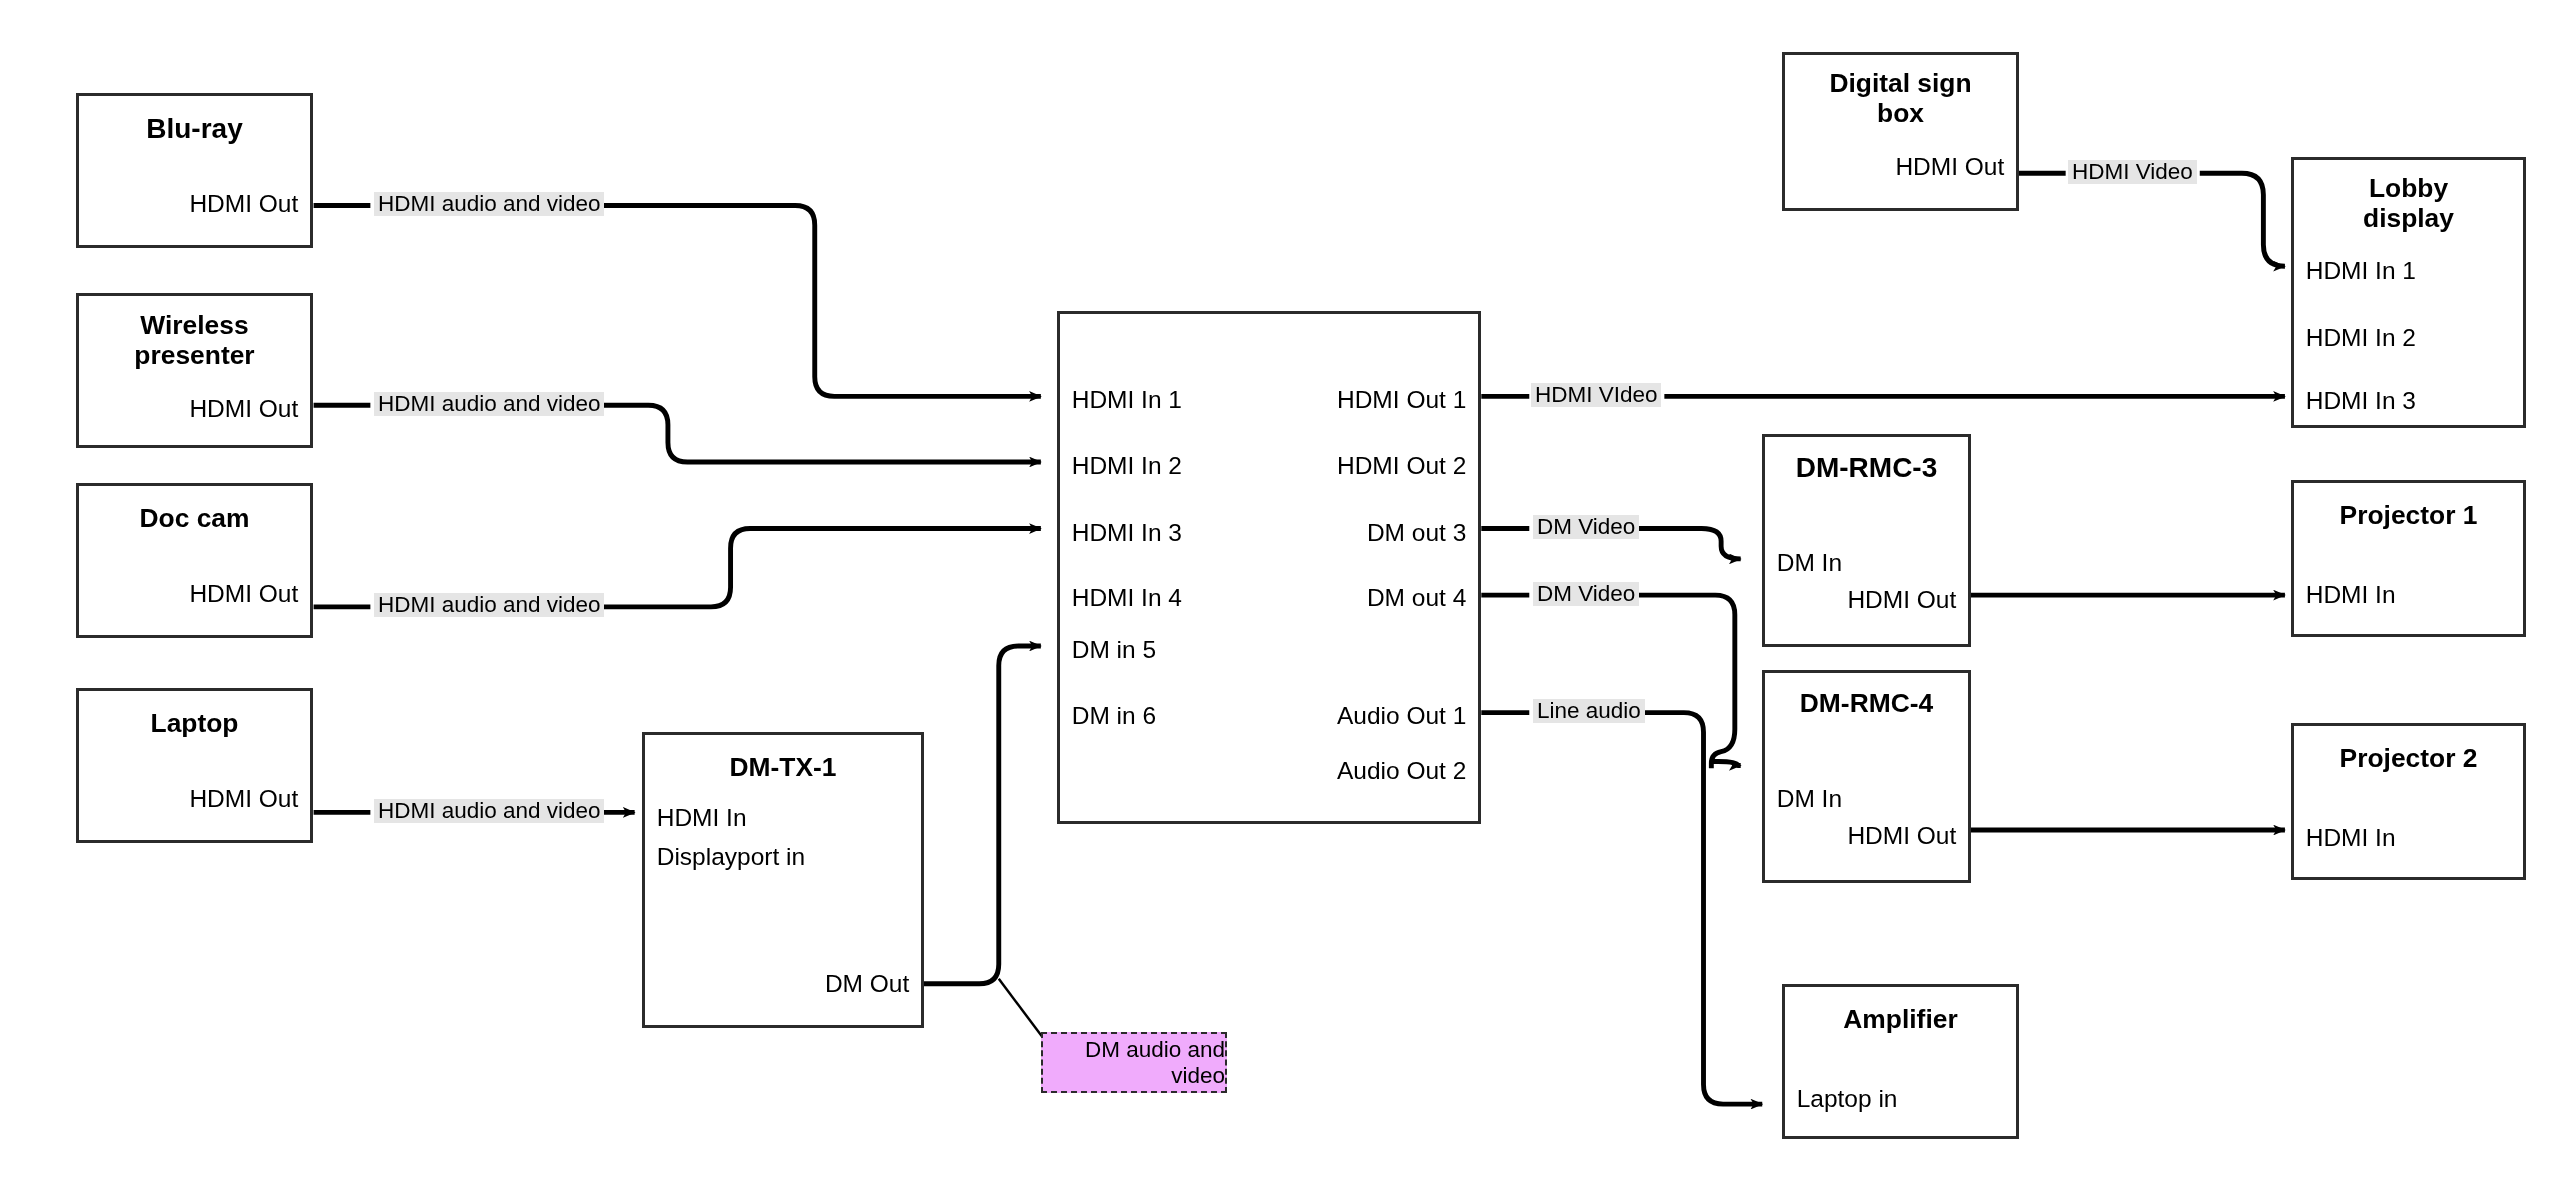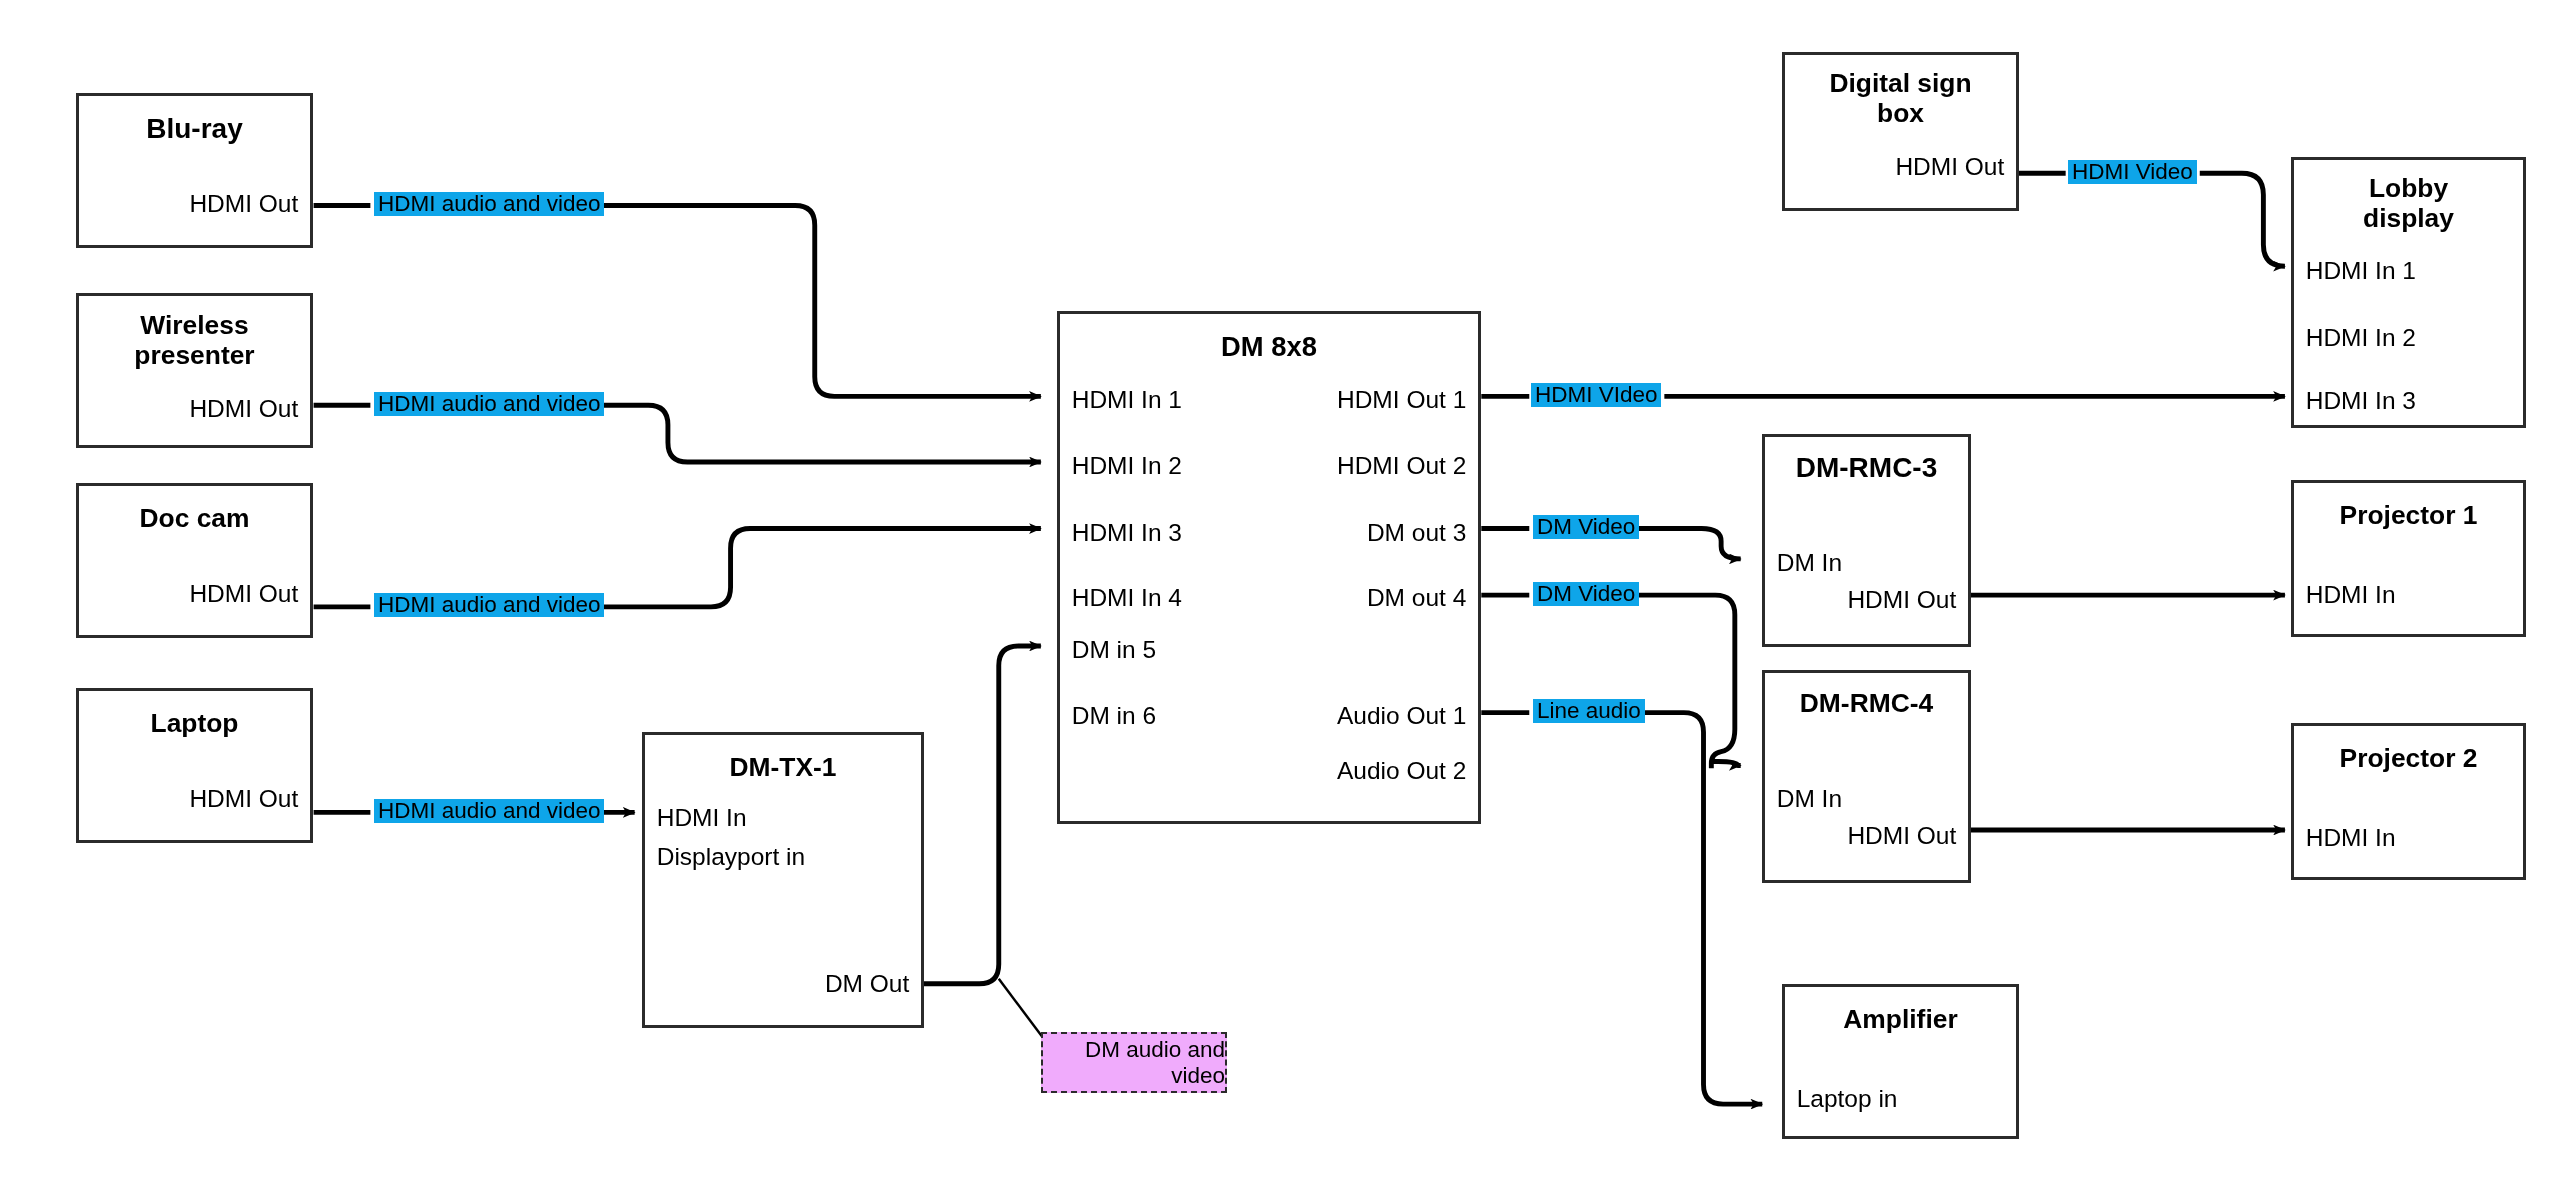--- a/index.html
+++ b/index.html
@@ -5,21 +5,21 @@
 <style>
   html,body{margin:0;padding:0;background:#ffffff;}
   body{font-family:"Liberation Sans","DejaVu Sans",sans-serif;}
   #canvas{position:relative;width:2576px;height:1201px;background:#ffffff;overflow:hidden;}
   svg.wires{position:absolute;left:0;top:0;width:2576px;height:1201px;pointer-events:none;}
   .node{position:absolute;box-sizing:border-box;border:3.9px solid #2b2b2b;background:#ffffff;}
   .node .title{font-weight:bold;text-align:center;color:#000;}
   .node .port{color:#000;white-space:nowrap;}
   .port.left{text-align:left;}
   .port.right{text-align:right;}
-  .wlabel{position:absolute;color:#000;background:#0ea5e9;white-space:nowrap;text-align:right;line-height:1.05;}
+  .wlabel{position:absolute;color:#000;background:#e5e5e5;white-space:nowrap;text-align:right;line-height:1.05;}
   .dashbox{position:absolute;box-sizing:border-box;border:2px dashed #2b2b2b;background:#f0abfc;
            display:flex;align-items:center;justify-content:center;text-align:right;color:#000;line-height:1.15;}
 </style>
 </head>
 <body>
 
 <div id="canvas">
 
   <svg class="wires" viewBox="0 0 2631 1227">
     <defs>
@@ -88,21 +88,20 @@
   </div>
 
   <div class="node" style="left:642px;top:732px;width:282px;height:296px;">
     <div class="title" style="font-size:26.4px;margin-top:16.6px;">DM-TX-1</div>
     <div class="port left" style="font-size:24.5px;position:absolute;left:11.7px;top:69px;">HDMI In</div>
     <div class="port left" style="font-size:24.5px;position:absolute;left:11.7px;top:108px;">Displayport in</div>
     <div class="port right" style="font-size:24.5px;position:absolute;right:11.7px;top:235px;">DM Out</div>
   </div>
 
   <div class="node" style="left:1057px;top:311px;width:424px;height:513px;">
-    <div class="title" style="font-size:27.4px;margin-top:16.6px;">DM 8x8</div>
 
     <div class="port left" style="font-size:24.5px;position:absolute;left:11.7px;top:72px;">HDMI In 1</div>
     <div class="port left" style="font-size:24.5px;position:absolute;left:11.7px;top:138px;">HDMI In 2</div>
     <div class="port left" style="font-size:24.5px;position:absolute;left:11.7px;top:205px;">HDMI In 3</div>
     <div class="port left" style="font-size:24.5px;position:absolute;left:11.7px;top:270px;">HDMI In 4</div>
     <div class="port left" style="font-size:24.5px;position:absolute;left:11.7px;top:322px;">DM in 5</div>
     <div class="port left" style="font-size:24.5px;position:absolute;left:11.7px;top:388px;">DM in 6</div>
 
     <div class="port right" style="font-size:24.5px;position:absolute;right:11.7px;top:72px;">HDMI Out 1</div>
     <div class="port right" style="font-size:24.5px;position:absolute;right:11.7px;top:138px;">HDMI Out 2</div>

